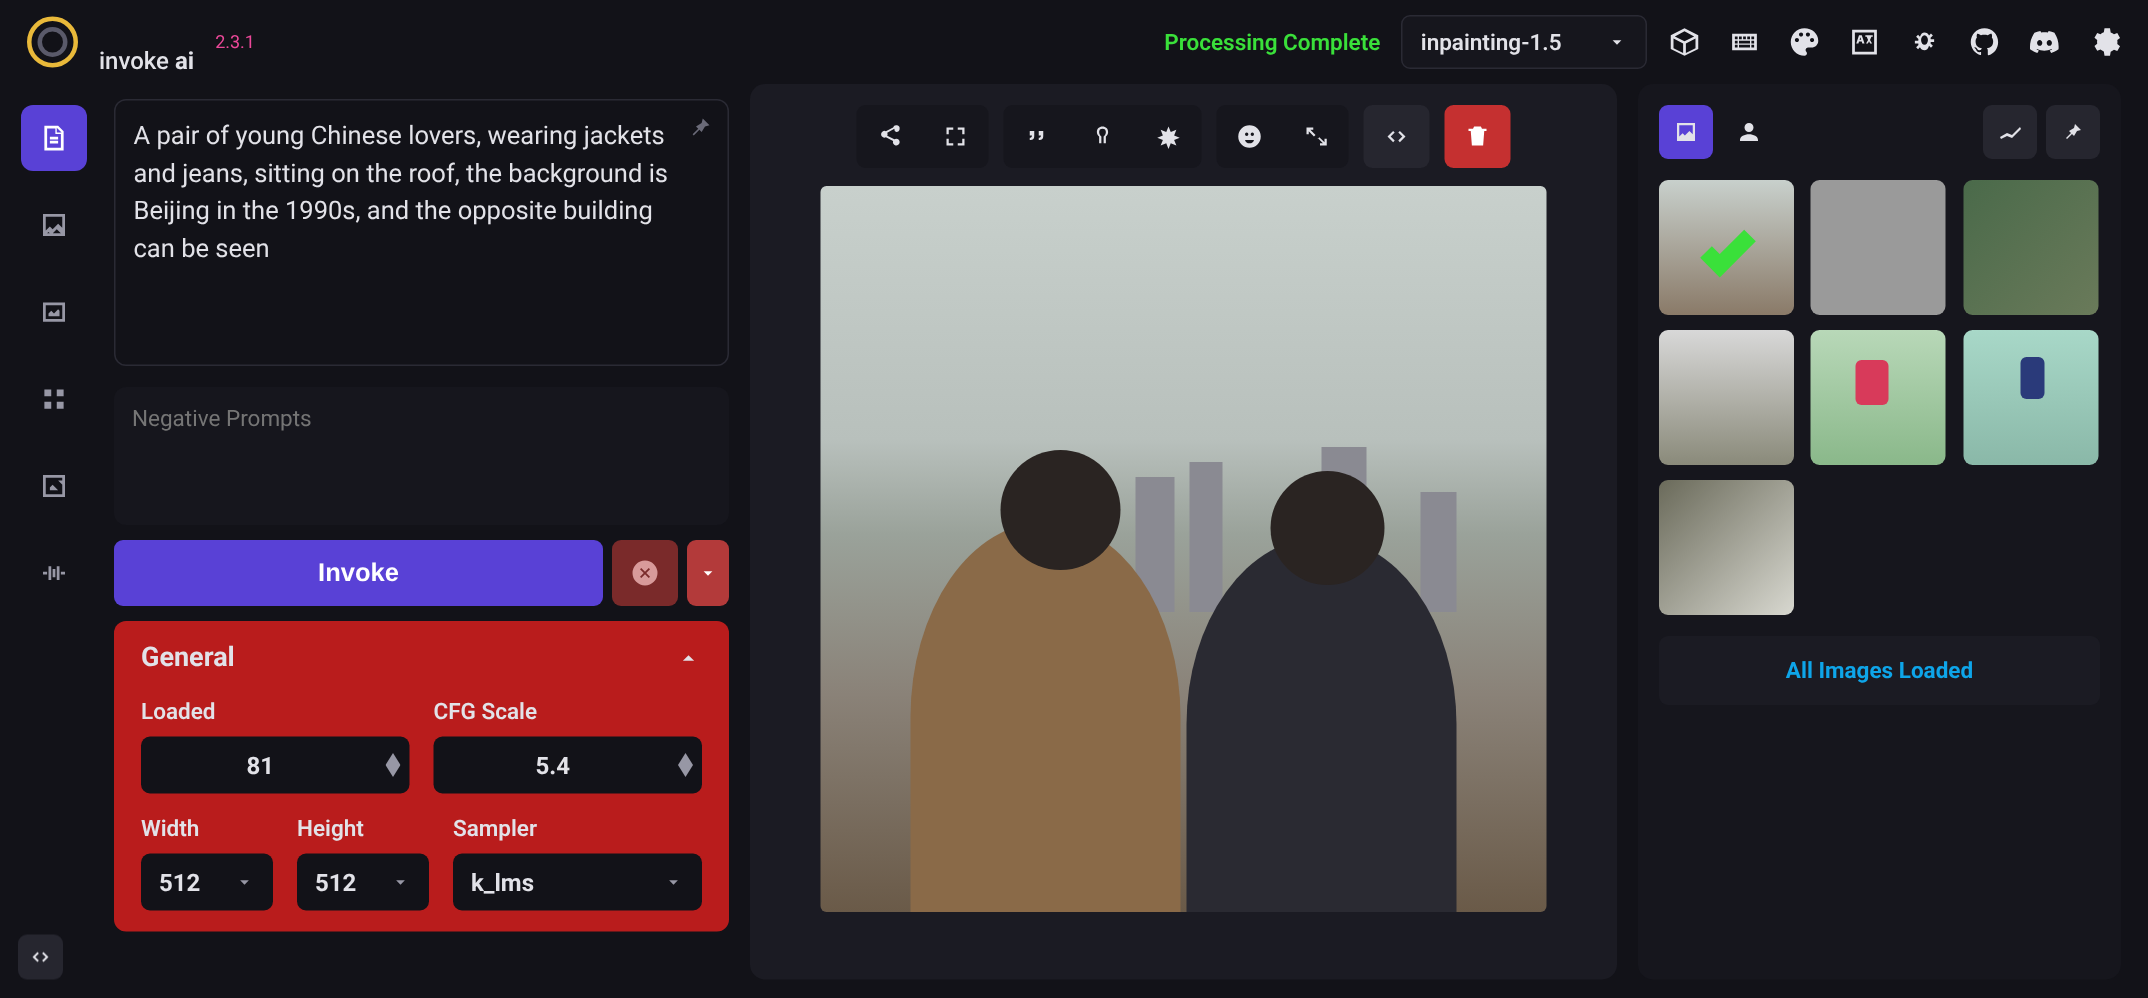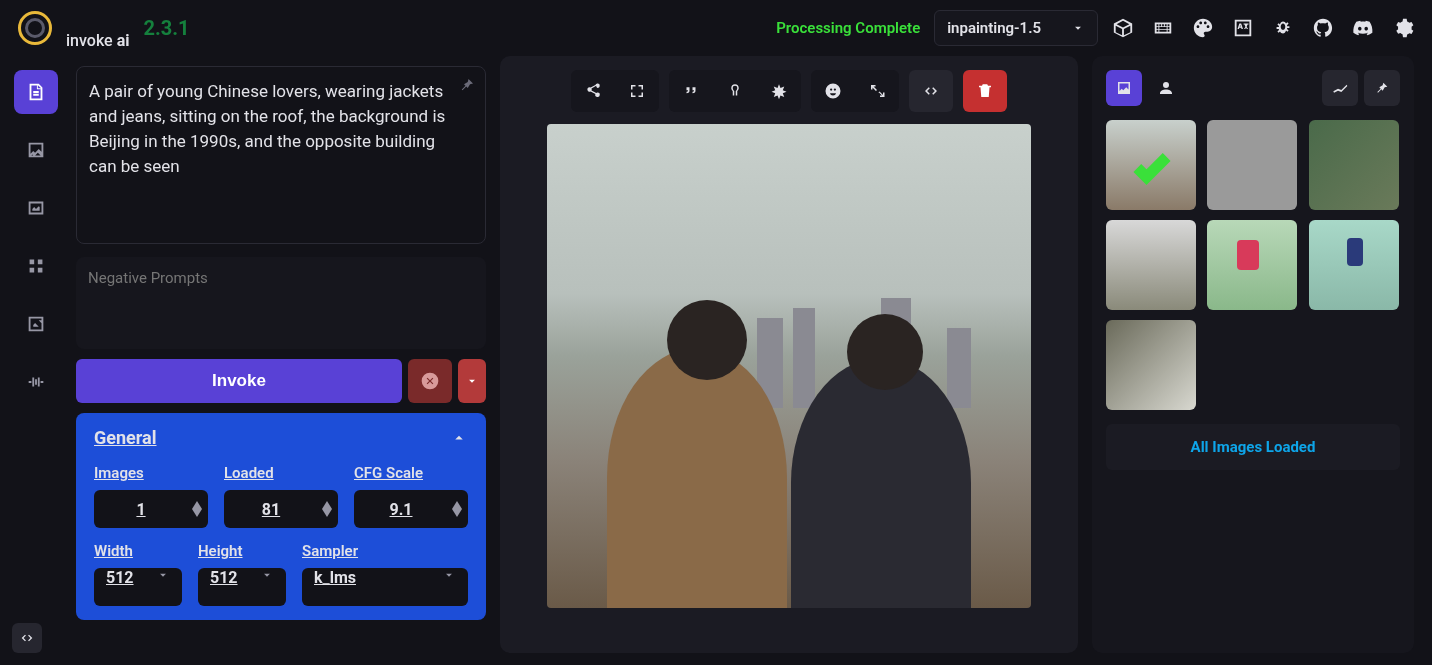--- a/index.html
+++ b/index.html
@@ -25,21 +25,21 @@
   border-radius: 50%;
   position: relative;
   display:flex;align-items:center;justify-content:center;
 }
 .logo-ring::after{
   content:"";width:14px;height:14px;border-radius:50%;
   background:#121218;border:3px solid #5a5a6a;
 }
 .brand { font-size: 16px; font-weight: 500; margin-top: 25px; }
 .brand .ai { font-weight: 700; }
-.version { font-size: 20px; color: #15803d; font-weight: 700; }
+.version { font-size: 12px; color: #ec4899; font-weight: 400; }
 .spacer { flex: 1; }
 .status { color: #3ae03a; font-weight: 600; font-size: 15px; }
 .model-select {
   background: #16161d; border: 1px solid #2a2a34;
   border-radius: 6px; padding: 8px 12px; display: flex;
   align-items: center; gap: 30px; font-weight: 600;
   font-size: 15px; cursor: pointer;
 }
 .hdr-icons { display: flex; gap: 18px; align-items: center; }
 .hdr-icons svg, .hdr-icons .ico { width: 22px; height: 22px; fill: #e2e2e8; cursor:pointer; }
@@ -77,32 +77,32 @@
   height: 44px; cursor: pointer;
 }
 .cancel-btn { width: 44px; height: 44px; background: #7a2a2a; border-radius: 6px;
   display:flex;align-items:center;justify-content:center;cursor:pointer;}
 .cancel-btn svg{fill:#d89a9a;width:20px;height:20px;}
 .dd-btn { width: 28px; height:44px;background:#b33a3a;border-radius:6px;
   display:flex;align-items:center;justify-content:center;cursor:pointer;}
 .dd-btn svg{fill:#fff;width:14px;height:14px;}
 
 .section {
-  background: #1d4ed8; border-radius: 8px; padding: 14px 18px; text-decoration: underline;
+  background: #b91c1c; border-radius: 8px; padding: 14px 18px;
 }
 .sec-head { display:flex;align-items:center;justify-content:space-between;font-size:18px;font-weight:700;margin-bottom:16px;}
 .sec-head svg{width:18px;height:18px;fill:#e2e2e8;}
 .params-row{display:flex;gap:16px;margin-bottom:14px;}
 .param{flex:1;}
 .param label{font-size:15px;font-weight:600;display:block;margin-bottom:8px;}
 .num-input{background:#121218;border-radius:6px;height:38px;display:flex;align-items:center;
   justify-content:center;font-size:16px;font-weight:700;position:relative;padding:0 28px 0 8px;}
 .stepper{position:absolute;right:6px;display:flex;flex-direction:column;gap:0;}
 .stepper svg{width:10px;height:8px;fill:#9797a5;cursor:pointer;}
-.sel{background:#121218;border-radius:6px;height:38px;display:flex;
+.sel{background:#121218;border-radius:6px;height:38px;display:flex;align-items:center;
   justify-content:space-between;padding:0 12px;font-size:16px;font-weight:700;cursor:pointer;}
 .sel svg{width:14px;height:14px;fill:#9797a5;}
 
 .canvas-area {
   flex: 1; background: #1b1b23; border-radius: 10px;
   display: flex; flex-direction: column; align-items: center;
   padding: 14px 20px;
 }
 .canvas-toolbar { display: flex; gap: 10px; margin-bottom: 12px; }
 .tb-group { background: #16161d; border-radius: 6px; display: flex; }
@@ -257,51 +257,37 @@
     </div>
     <div class="section">
       <div class="sec-head">
         <span>General</span>
         <svg viewBox="0 0 24 24">
             <path d="M7 14l5-5 5 5z"></path>
           </svg>
       </div>
       <div class="params-row">
         <div class="param">
-            <label>Images</label>
-          <div class="num-input">
-              <span>1</span>
-            <div class="stepper">
-                <svg viewBox="0 0 10 8">
-                  <path d="M5 0l5 8H0z"></path>
-                </svg>
-                <svg viewBox="0 0 10 8">
-                  <path d="M5 8L0 0h10z"></path>
-                </svg>
-              </div>
-            </div>
-          </div>
-        <div class="param">
             <label>Loaded</label>
           <div class="num-input">
               <span>81</span>
             <div class="stepper">
                 <svg viewBox="0 0 10 8">
                   <path d="M5 0l5 8H0z"></path>
                 </svg>
                 <svg viewBox="0 0 10 8">
                   <path d="M5 8L0 0h10z"></path>
                 </svg>
               </div>
             </div>
           </div>
         <div class="param">
             <label>CFG Scale</label>
           <div class="num-input">
-              <span>9.1</span>
+              <span>5.4</span>
             <div class="stepper">
                 <svg viewBox="0 0 10 8">
                   <path d="M5 0l5 8H0z"></path>
                 </svg>
                 <svg viewBox="0 0 10 8">
                   <path d="M5 8L0 0h10z"></path>
                 </svg>
               </div>
             </div>
           </div>

